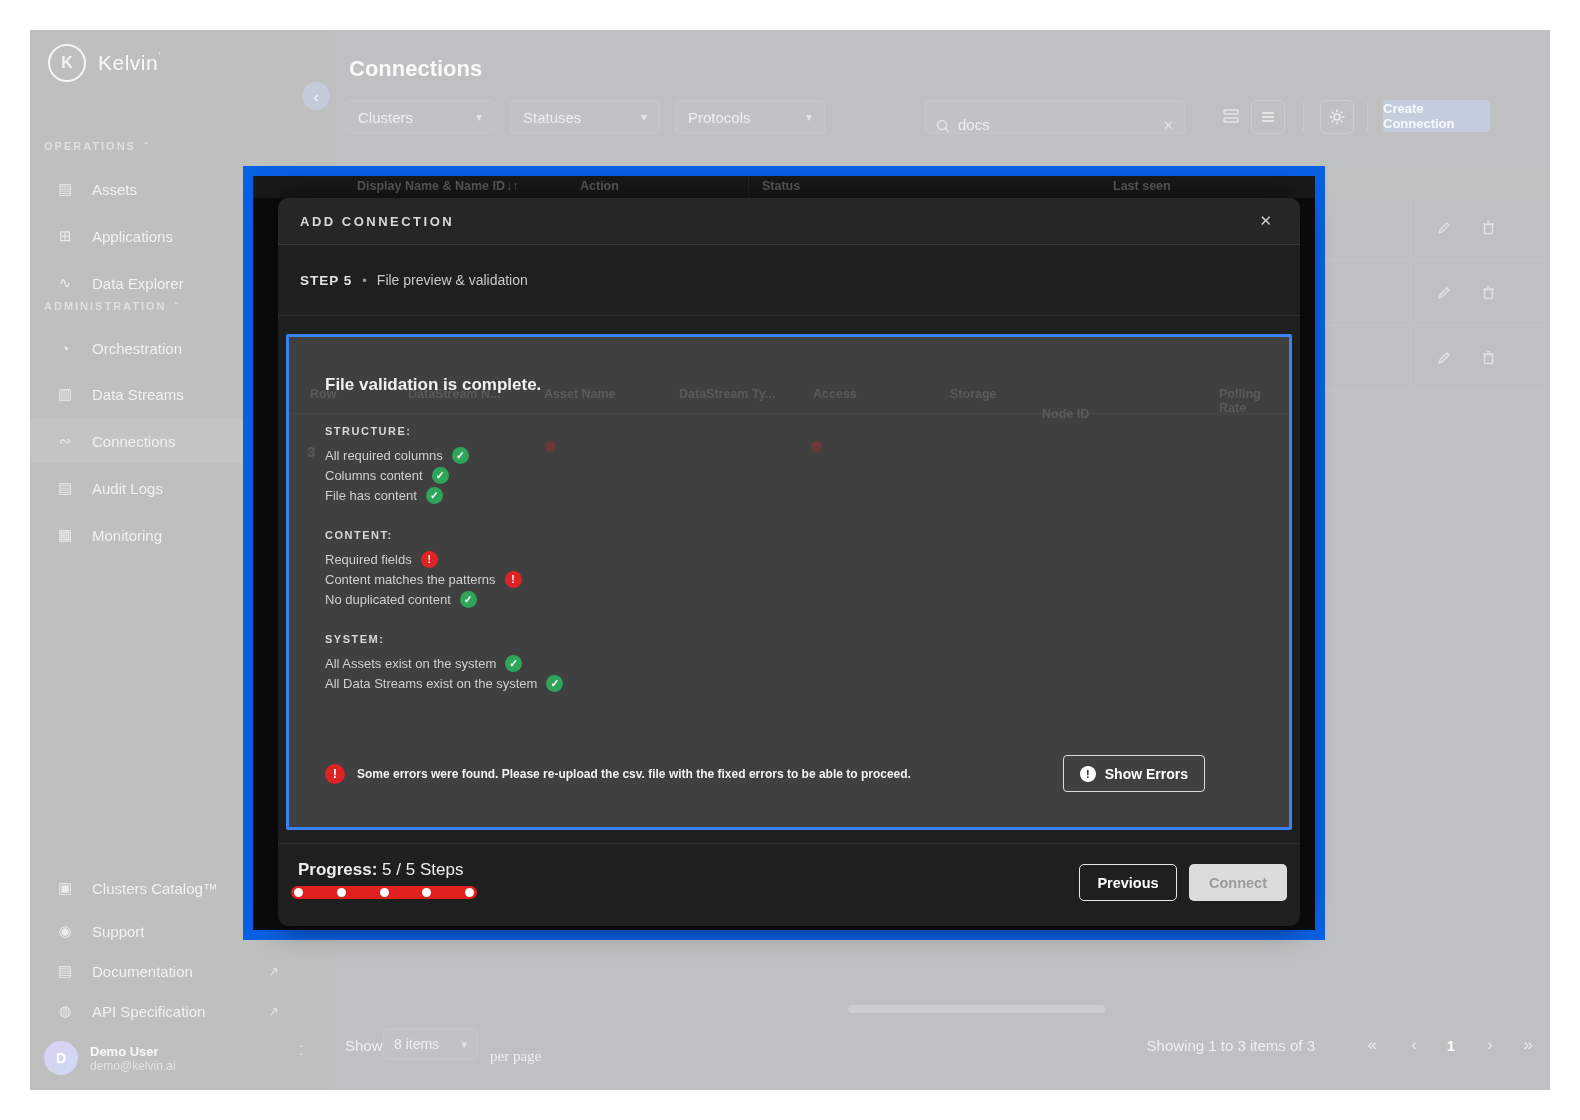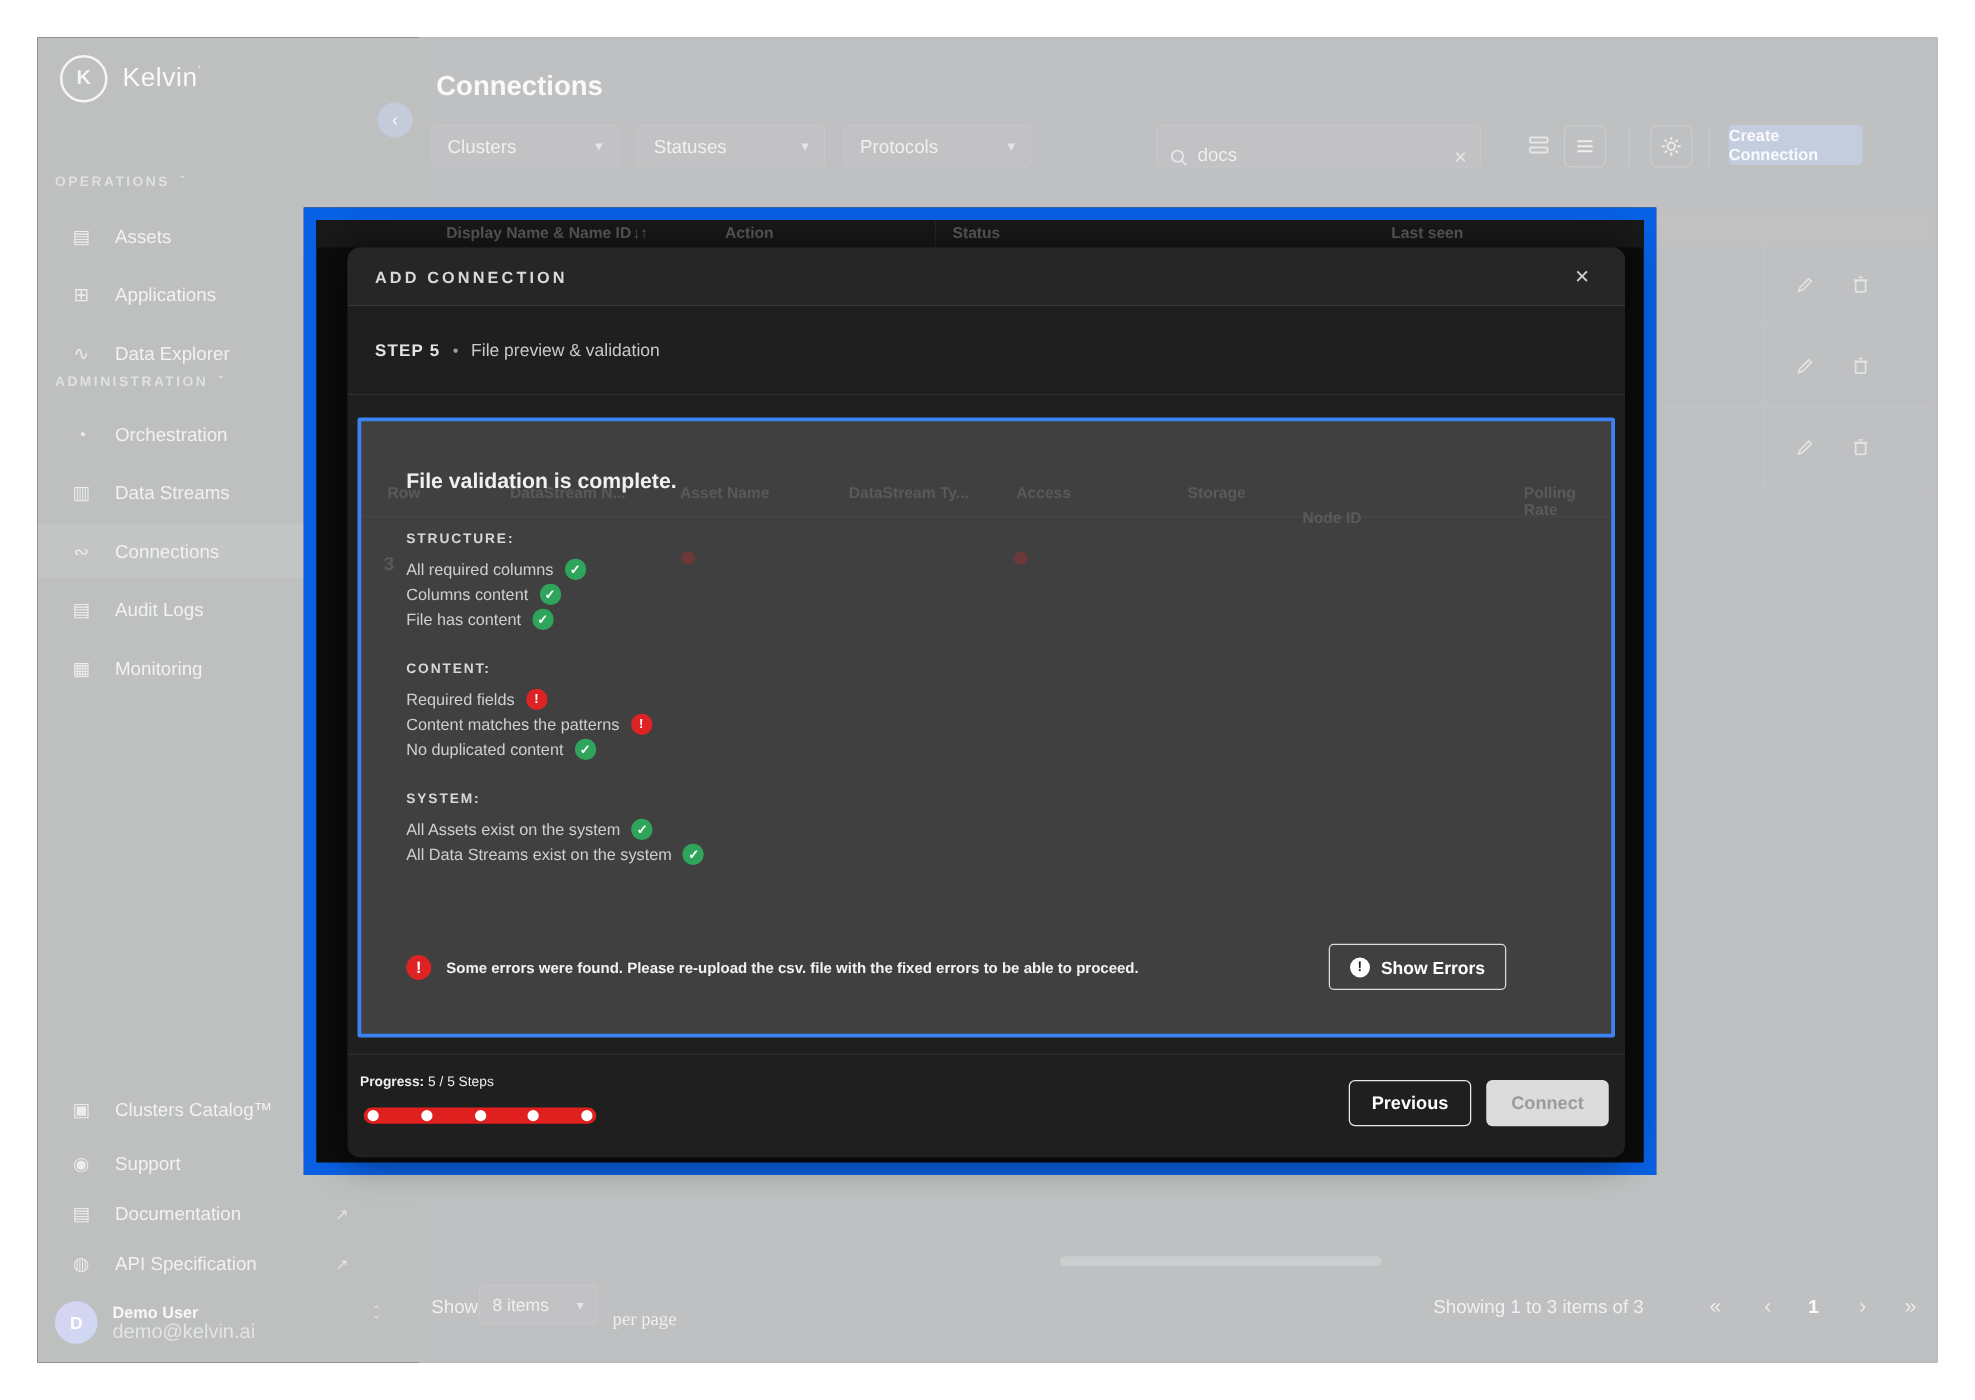--- a/index.html
+++ b/index.html
@@ -17,21 +17,21 @@
     letter-spacing:2px;display:flex;gap:8px;align-items:center;}
   .side-item{position:absolute;left:0;width:305px;height:44px;display:flex;align-items:center;
     gap:18px;padding-left:26px;box-sizing:border-box;color:#ced1d4;font-size:15px;}
   .side-item .s-ico{width:18px;text-align:center;color:#b9bcc0;font-size:15px;}
   .side-item.selected{background:rgba(255,255,255,0.08);}
   .ext{margin-left:auto;margin-right:56px;color:#9b9fa4;font-size:13px;}
   .user{position:absolute;left:0;top:1002px;width:305px;height:52px;display:flex;align-items:center;gap:12px;padding-left:14px;box-sizing:border-box;}
   .avatar{width:34px;height:34px;border-radius:50%;background:linear-gradient(135deg,#7a5cd6,#4d7bd0);
     color:#fff;display:flex;align-items:center;justify-content:center;font-size:14px;font-weight:bold;}
   .user-name{color:#e4e6e8;font-size:13px;font-weight:bold;}
-  .user-mail{color:#9aa0a6;font-size:16px;}
+  .user-mail{color:#9aa0a6;font-size:12px;}
   .expander{position:absolute;right:32px;top:14px;color:#aeb2b6;font-size:11px;line-height:8px;text-align:center;}
   
   .main{position:absolute;left:305px;top:0;width:1215px;height:1060px;}
   .page-title{position:absolute;left:14px;top:26px;color:#e9eaeb;font-size:22px;font-weight:bold;}
   .collapse-btn{position:absolute;left:-33px;top:52px;width:28px;height:28px;border-radius:50%;
     background:#2c4a80;color:#dfe6f2;display:flex;align-items:center;justify-content:center;font-size:15px;}
   .filter-row{position:absolute;left:10px;top:70px;width:1200px;height:34px;}
   .dd{position:absolute;height:34px;background:#25272b;border:1px solid #33363b;border-radius:4px;
     color:#c7cacd;font-size:15px;display:flex;align-items:center;padding:0 12px;box-sizing:border-box;}
   .dd .caret{margin-left:auto;color:#9da1a6;font-size:12px;padding-left:26px;}
@@ -94,21 +94,21 @@
   .badge.err{background:#dd2323;}
   .error-row{position:absolute;left:36px;right:84px;top:418px;display:flex;align-items:center;gap:12px;}
   .err-big{width:20px;height:20px;border-radius:50%;background:#dd2323;color:#fff;font-weight:bold;
     font-size:13px;display:flex;align-items:center;justify-content:center;flex:0 0 auto;}
   .err-msg{color:#f2f2f2;font-size:12px;font-weight:bold;}
   .show-errors{margin-left:auto;height:37px;border:1.5px solid #dcdcdc;border-radius:4px;background:transparent;
     color:#fff;font-size:14px;font-weight:bold;display:flex;align-items:center;gap:9px;padding:0 16px;box-sizing:border-box;}
   .se-ico{width:16px;height:16px;border-radius:50%;background:#fff;color:#1a1a1a;font-weight:bold;font-size:11px;
     display:flex;align-items:center;justify-content:center;}
   .m-footer{position:absolute;left:0;right:0;bottom:0;height:82px;border-top:1px solid #2c2c2c;}
-  .prog-text{position:absolute;left:10px;top:16px;color:#ededed;font-size:11px;}
+  .prog-text{position:absolute;left:20px;top:16px;color:#ededed;font-size:17px;}
   .prog-text b{font-weight:bold;}
   .prog-bar{position:absolute;left:13px;top:42px;width:186px;height:13px;background:#e01f1f;border-radius:7px;
     display:flex;align-items:center;justify-content:space-between;padding:0 3px;box-sizing:border-box;}
   .prog-dot{width:9px;height:9px;border-radius:50%;background:#fff;}
   .btn{position:absolute;top:20px;height:37px;border-radius:5px;font-size:14.5px;font-weight:bold;
     display:flex;align-items:center;justify-content:center;box-sizing:border-box;}
   .btn.prev{right:123px;width:98px;border:1.5px solid #e8e8e8;color:#fff;background:transparent;}
   .btn.connect{right:13px;width:98px;background:#dcdcdc;color:#9b9b9b;border:none;}
 </style>
 </head>

